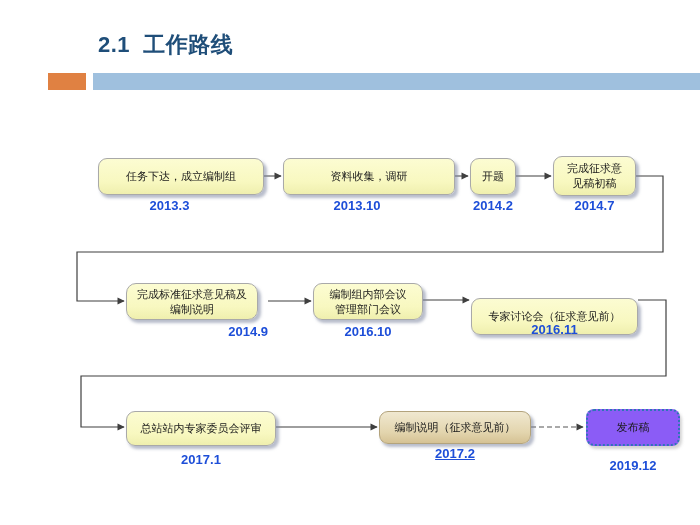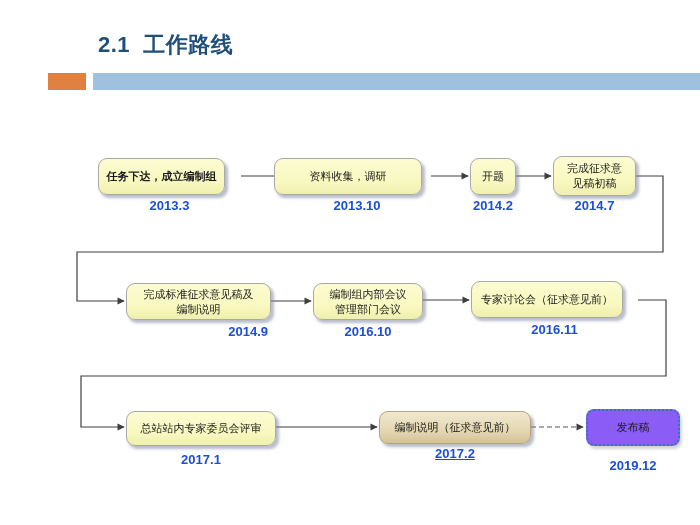--- a/index.html
+++ b/index.html
@@ -70,51 +70,51 @@
     <path class="conn" d="M383 176 L420 176" marker-end="url(#arr)"></path>
     <path class="conn" d="M468 176 L503 176" marker-end="url(#arr)"></path>
     <path class="conn" d="M588 176 L615 176 L615 252 L29 252 L29 301 L76 301" marker-end="url(#arr)"></path>
     <path class="conn" d="M220 301 L263 301" marker-end="url(#arr)"></path>
     <path class="conn" d="M375 300 L421 300" marker-end="url(#arr)"></path>
     <path class="conn" d="M590 300 L618 300 L618 376 L33 376 L33 427 L76 427" marker-end="url(#arr)"></path>
     <path class="conn" d="M228 427 L329 427" marker-end="url(#arr)"></path>
     <path class="conn dashed" d="M483 427 L535 427" marker-end="url(#arr)"></path>
   </svg>
 
-  <div class="flowbox" style="left:50px;top:158px;width:127px;height:37px;font-weight:bold;">
+  <div class="flowbox" style="left:50px;top:158px;width:166px;height:37px;">
       <span>任务下达，成立编制组</span>
     </div>
   <div class="date-label" style="left:50px;top:198px;width:143px;">2013.3</div>
 
-  <div class="flowbox" style="left:226px;top:158px;width:148px;height:37px;">
+  <div class="flowbox" style="left:235px;top:158px;width:172px;height:37px;border-radius:7px;">
       <span>资料收集，调研</span>
     </div>
   <div class="date-label" style="left:235px;top:198px;width:148px;">2013.10</div>
 
   <div class="flowbox" style="left:422px;top:158px;width:46px;height:37px;">
       <span>开题</span>
     </div>
   <div class="date-label" style="left:407px;top:198px;width:76px;">2014.2</div>
 
   <div class="flowbox" style="left:505px;top:156px;width:83px;height:40px;">
       <span>完成征求意<br>见稿初稿</span>
     </div>
   <div class="date-label" style="left:505px;top:198px;width:83px;">2014.7</div>
 
-  <div class="flowbox" style="left:78px;top:283px;width:145px;height:37px;">
+  <div class="flowbox" style="left:78px;top:283px;width:132px;height:37px;border-radius:10px;">
       <span>完成标准征求意见稿及<br>编制说明</span>
     </div>
   <div class="date-label" style="left:78px;top:324px;width:142px;text-align:right;">2014.9</div>
 
   <div class="flowbox" style="left:265px;top:283px;width:110px;height:37px;">
       <span>编制组内部会议<br>管理部门会议</span>
     </div>
   <div class="date-label" style="left:265px;top:324px;width:110px;">2016.10</div>
 
-  <div class="flowbox" style="left:423px;top:281px;width:152px;height:37px;">
+  <div class="flowbox" style="left:423px;top:298px;width:167px;height:37px;">
       <span>专家讨论会（征求意见前）</span>
     </div>
   <div class="date-label" style="left:423px;top:322px;width:167px;">2016.11</div>
 
   <div class="flowbox" style="left:78px;top:411px;width:150px;height:35px;justify-content:center;">
       <span>总站站内专家委员会评审</span>
     </div>
   <div class="date-label" style="left:78px;top:452px;width:150px;">2017.1</div>
 
   <div class="flowbox tan" style="left:331px;top:411px;width:152px;height:33px;">

